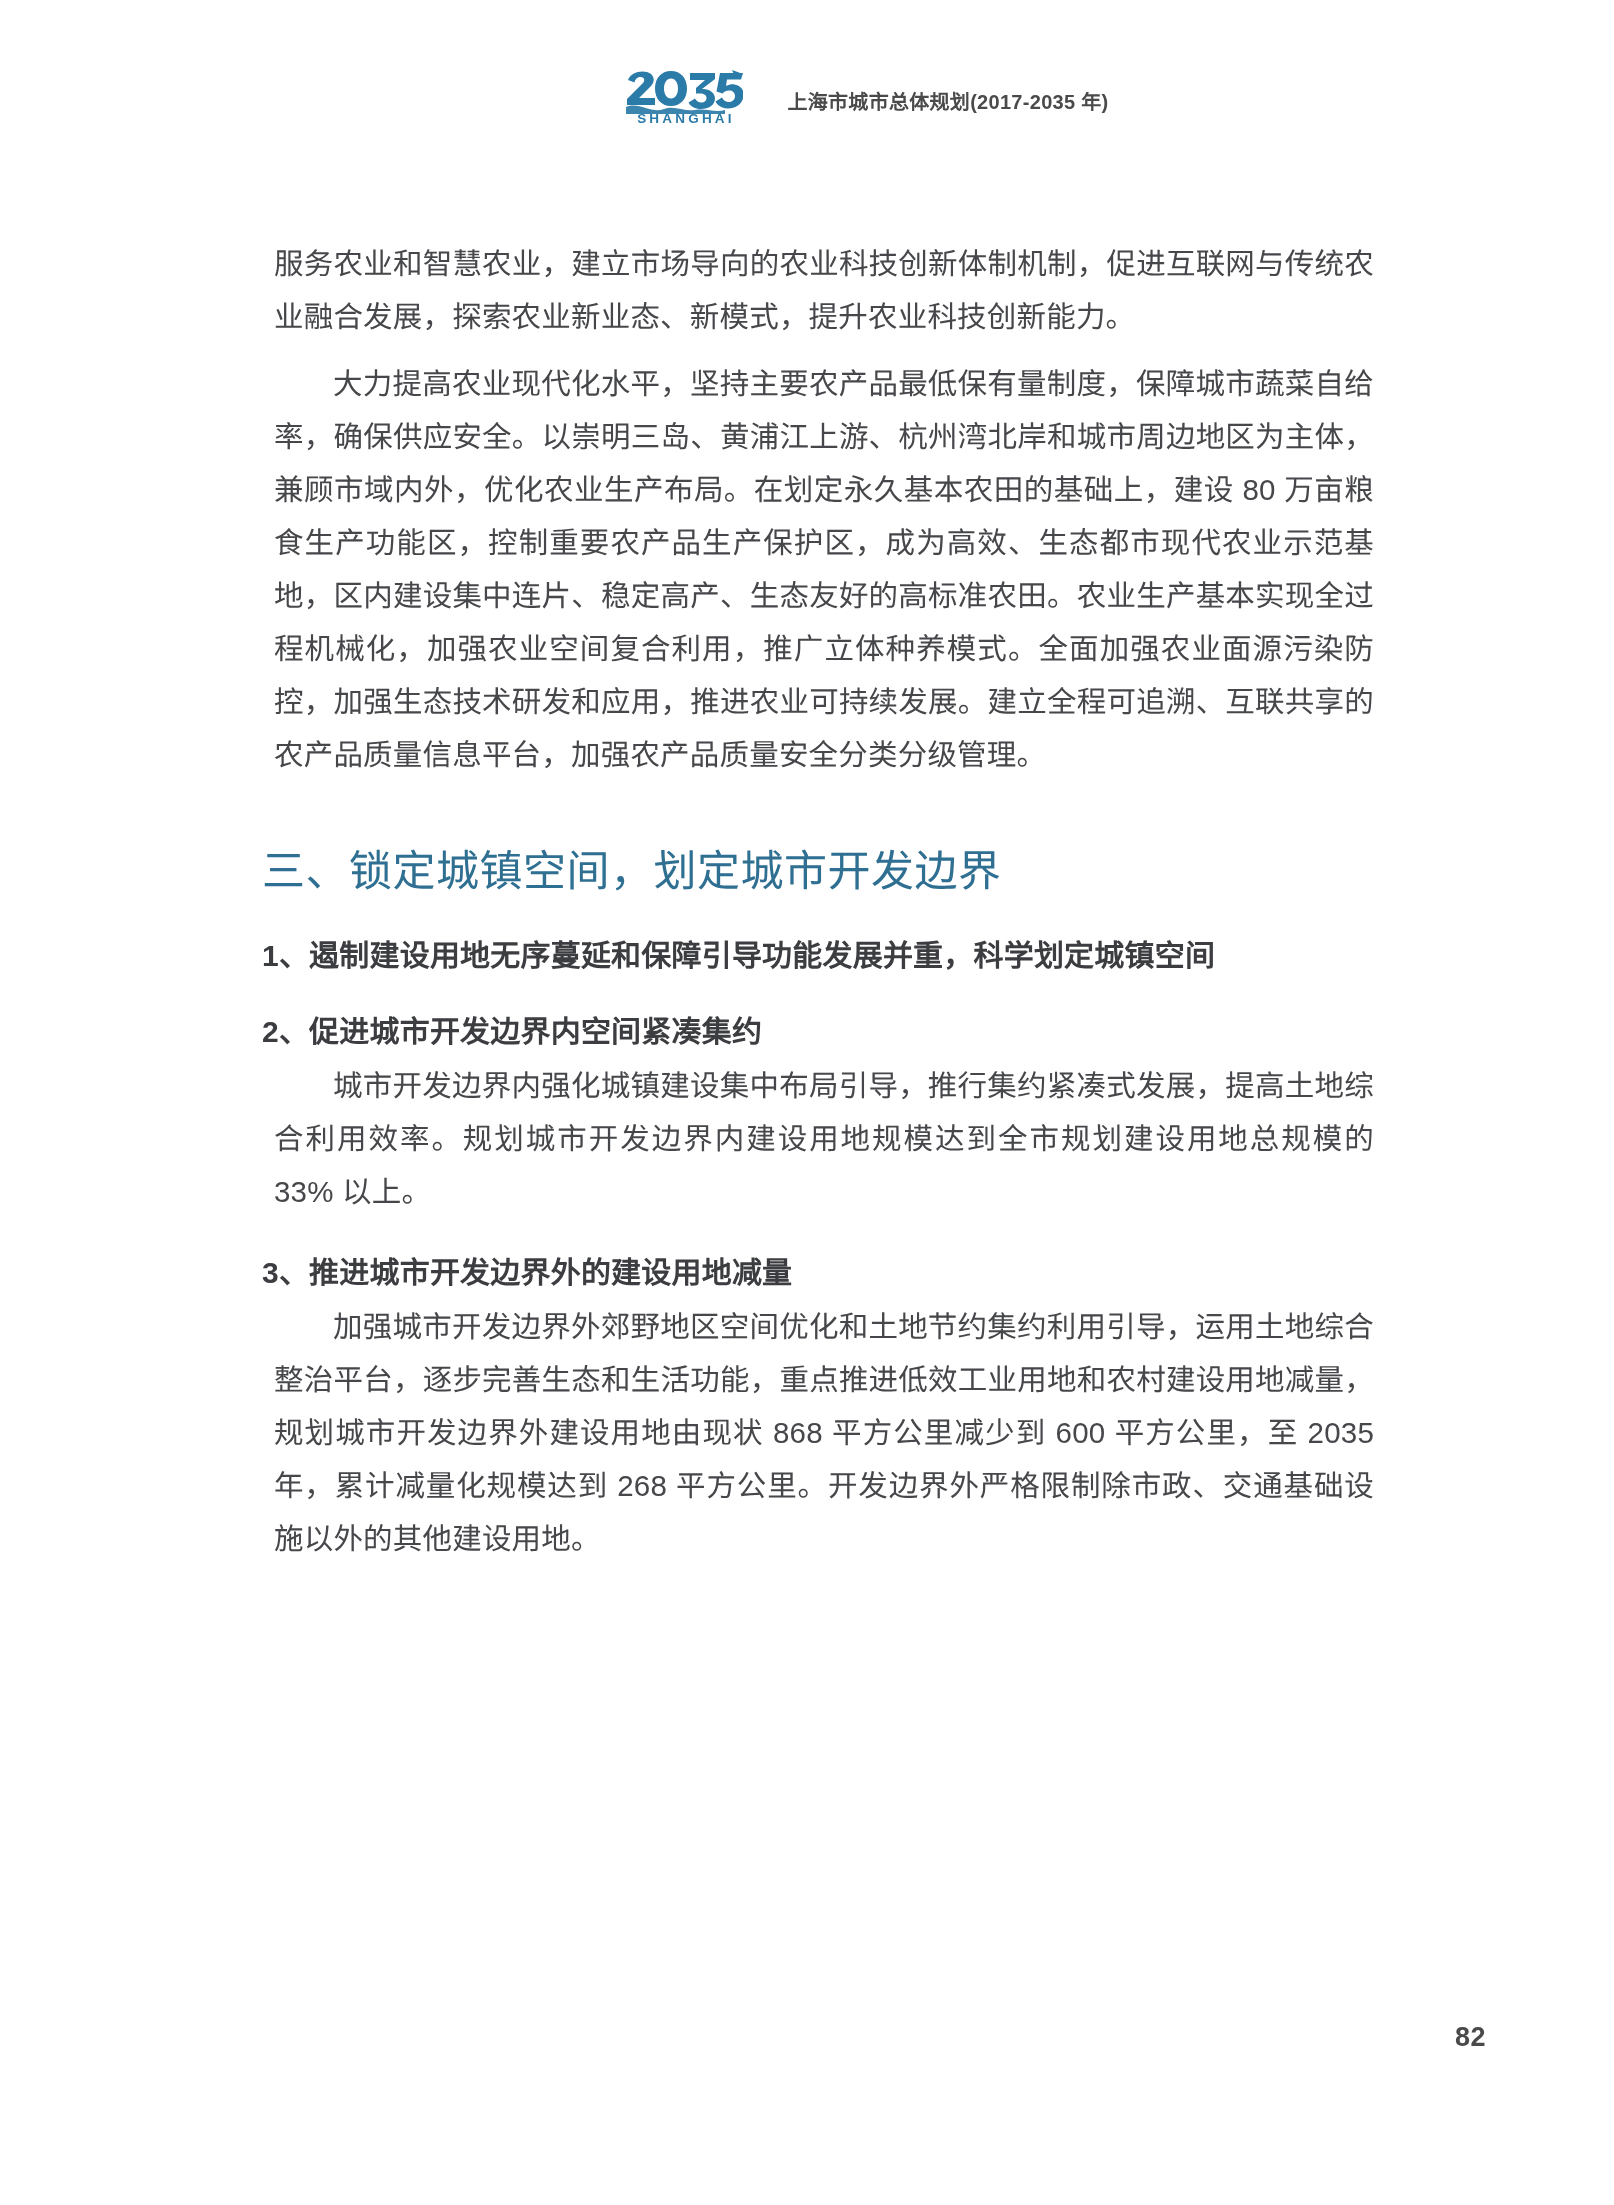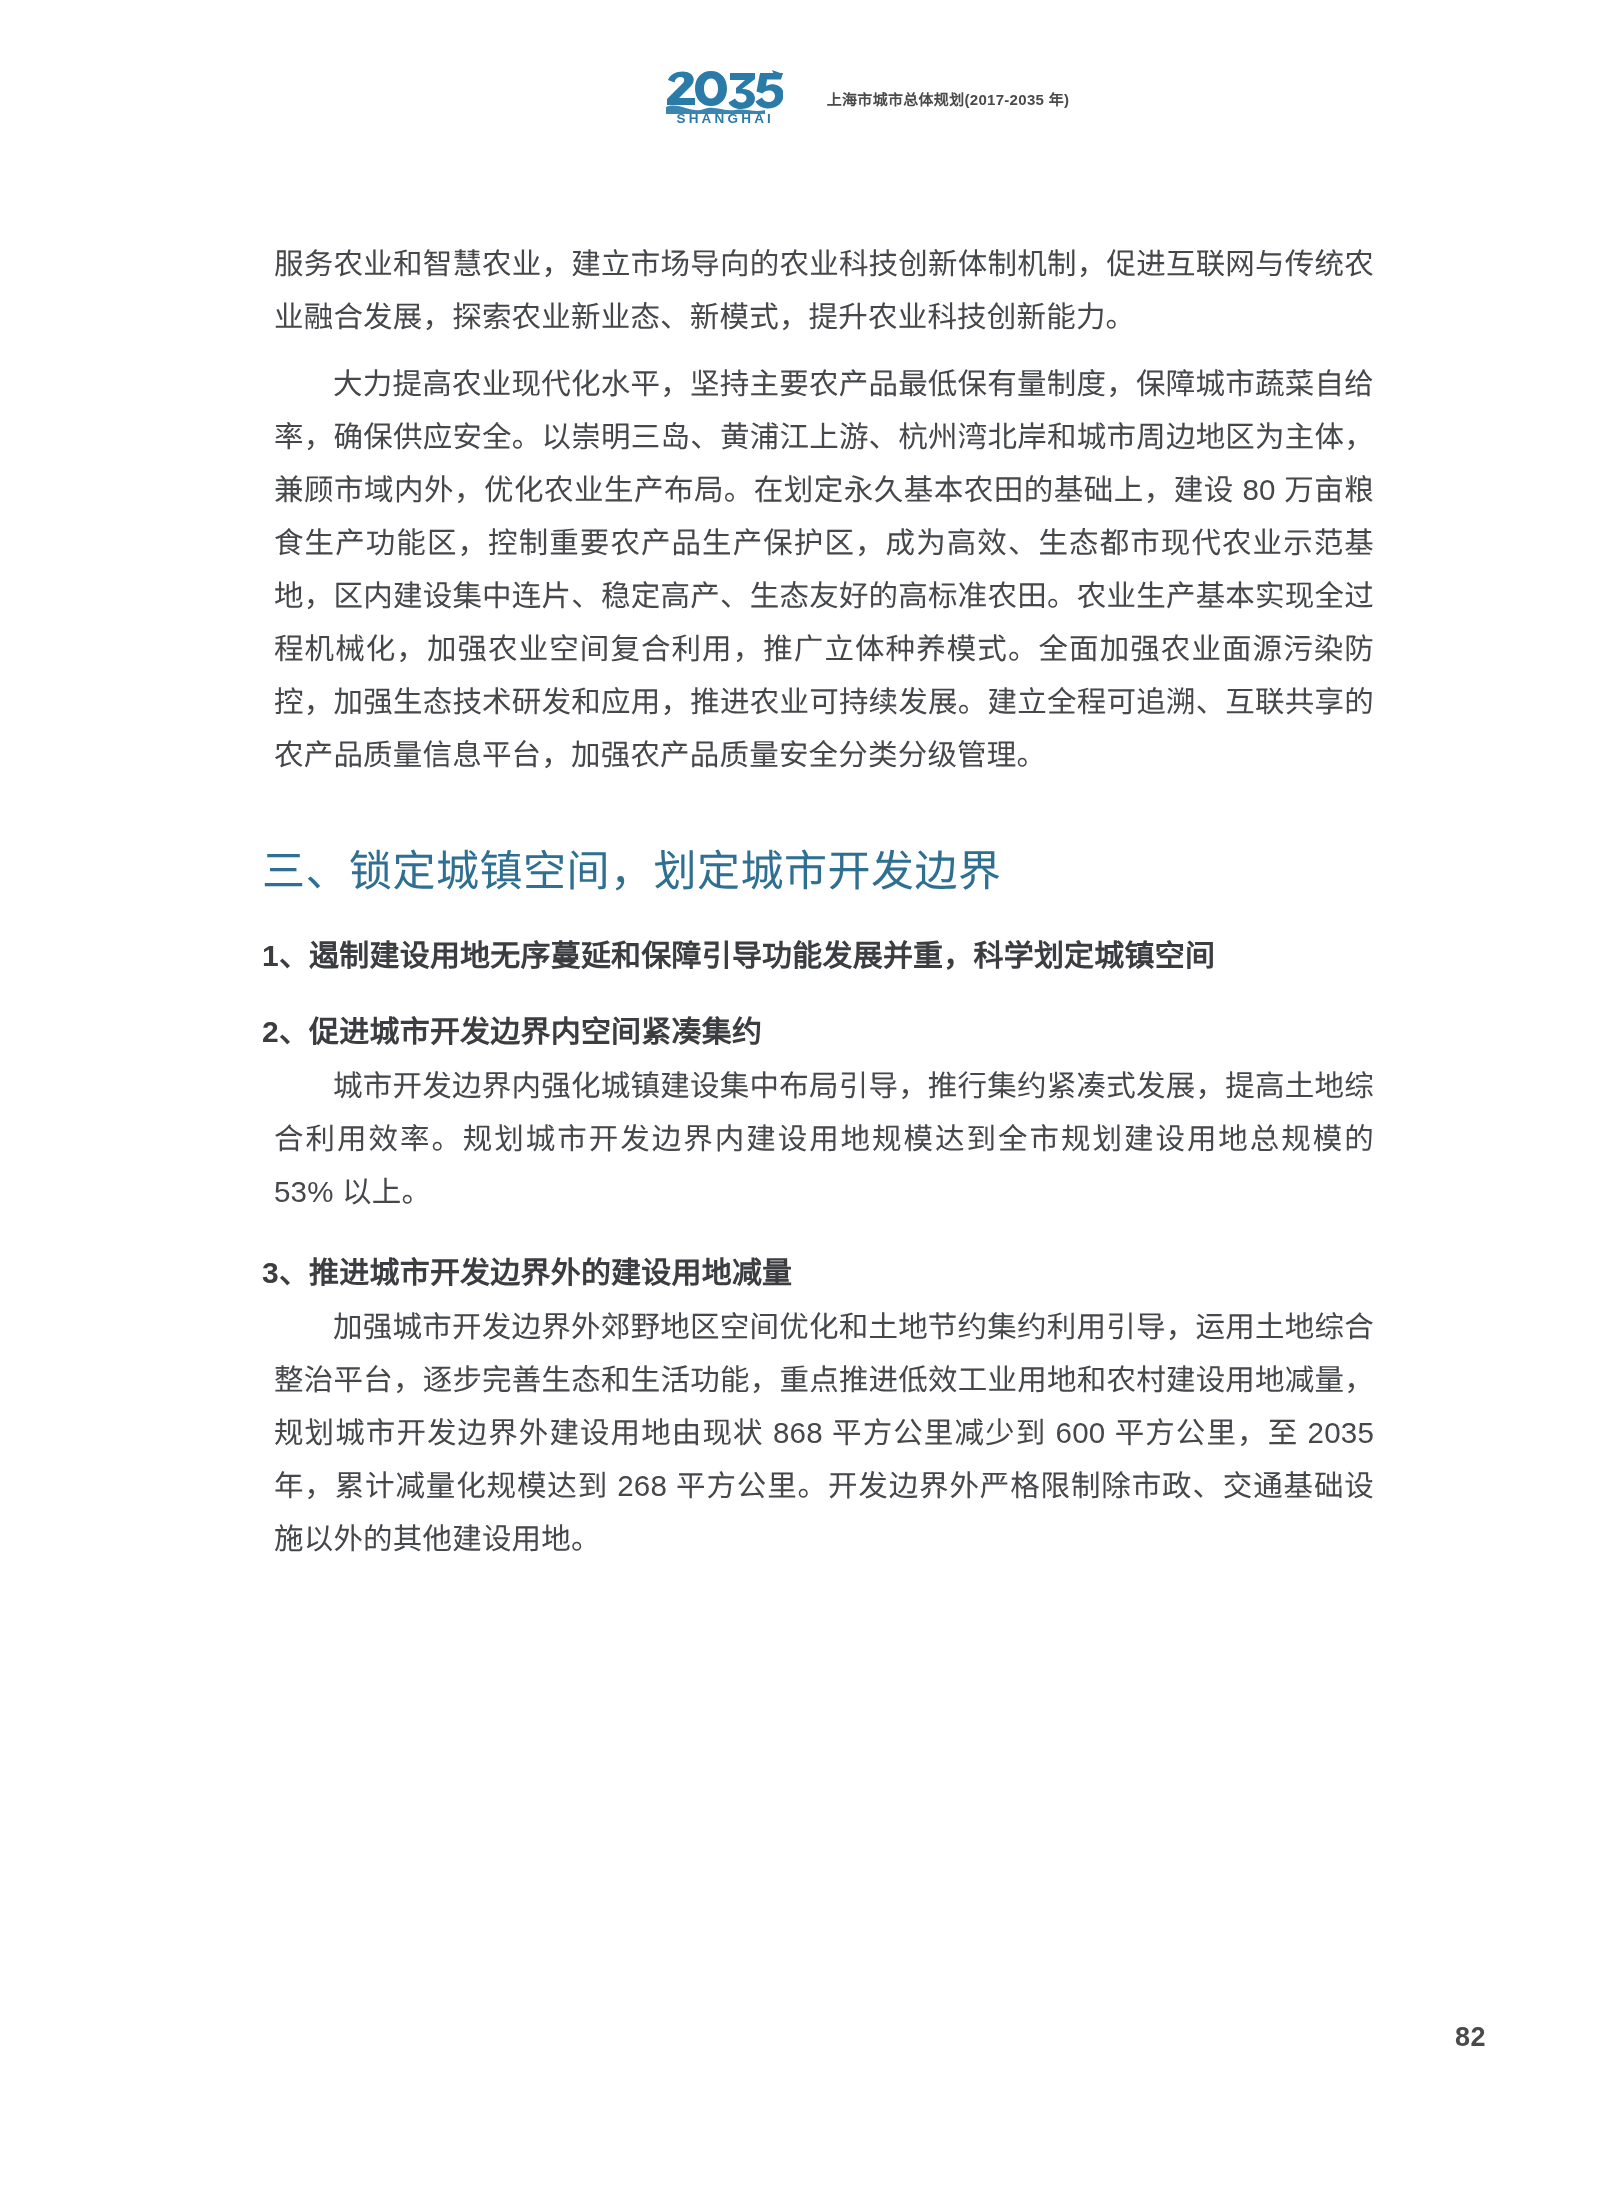--- a/index.html
+++ b/index.html
@@ -46,21 +46,21 @@
   .brand-sub {
     font-size: 13.5px;
     letter-spacing: 3.2px;
     color: #2b7ba8;
     font-weight: 700;
     margin-top: -3px;
     text-indent: 3px;
     text-align: center;
   }
   .header-title {
-    font-size: 15px;
+    font-size: 20px;
     font-weight: 700;
     color: #4a4a4a;
     letter-spacing: 0.3px;
     line-height: 1;
     margin-top: 24px;
     white-space: nowrap;
   }
 
   
   .content {
@@ -145,21 +145,21 @@
     <p class="para">服务农业和智慧农业，建立市场导向的农业科技创新体制机制，促进互联网与传统农业融合发展，探索农业新业态、新模式，提升农业科技创新能力。</p>
 
     <p class="para indent gap-sm">大力提高农业现代化水平，坚持主要农产品最低保有量制度，保障城市蔬菜自给率，确保供应安全。以崇明三岛、黄浦江上游、杭州湾北岸和城市周边地区为主体，兼顾市域内外，优化农业生产布局。在划定永久基本农田的基础上，建设 80 万亩粮食生产功能区，控制重要农产品生产保护区，成为高效、生态都市现代农业示范基地，区内建设集中连片、稳定高产、生态友好的高标准农田。农业生产基本实现全过程机械化，加强农业空间复合利用，推广立体种养模式。全面加强农业面源污染防控，加强生态技术研发和应用，推进农业可持续发展。建立全程可追溯、互联共享的农产品质量信息平台，加强农产品质量安全分类分级管理。</p>
 
 
     <h2 class="section-heading">三、锁定城镇空间，划定城市开发边界</h2>
 
     <h3 class="sub-heading">1、遏制建设用地无序蔓延和保障引导功能发展并重，科学划定城镇空间</h3>
 
     <h3 class="sub-heading">2、促进城市开发边界内空间紧凑集约</h3>
-    <p class="para indent">城市开发边界内强化城镇建设集中布局引导，推行集约紧凑式发展，提高土地综合利用效率。规划城市开发边界内建设用地规模达到全市规划建设用地总规模的 53% 以上。</p>
+    <p class="para indent">城市开发边界内强化城镇建设集中布局引导，推行集约紧凑式发展，提高土地综合利用效率。规划城市开发边界内建设用地规模达到全市规划建设用地总规模的 33% 以上。</p>
 
     <h3 class="sub-heading">3、推进城市开发边界外的建设用地减量</h3>
     <p class="para indent">加强城市开发边界外郊野地区空间优化和土地节约集约利用引导，运用土地综合整治平台，逐步完善生态和生活功能，重点推进低效工业用地和农村建设用地减量，规划城市开发边界外建设用地由现状 868 平方公里减少到 600 平方公里，至 2035 年，累计减量化规模达到 268 平方公里。开发边界外严格限制除市政、交通基础设施以外的其他建设用地。</p>
 
   </div>
 
   <div class="page-number">82</div>
 
 </div>
 

